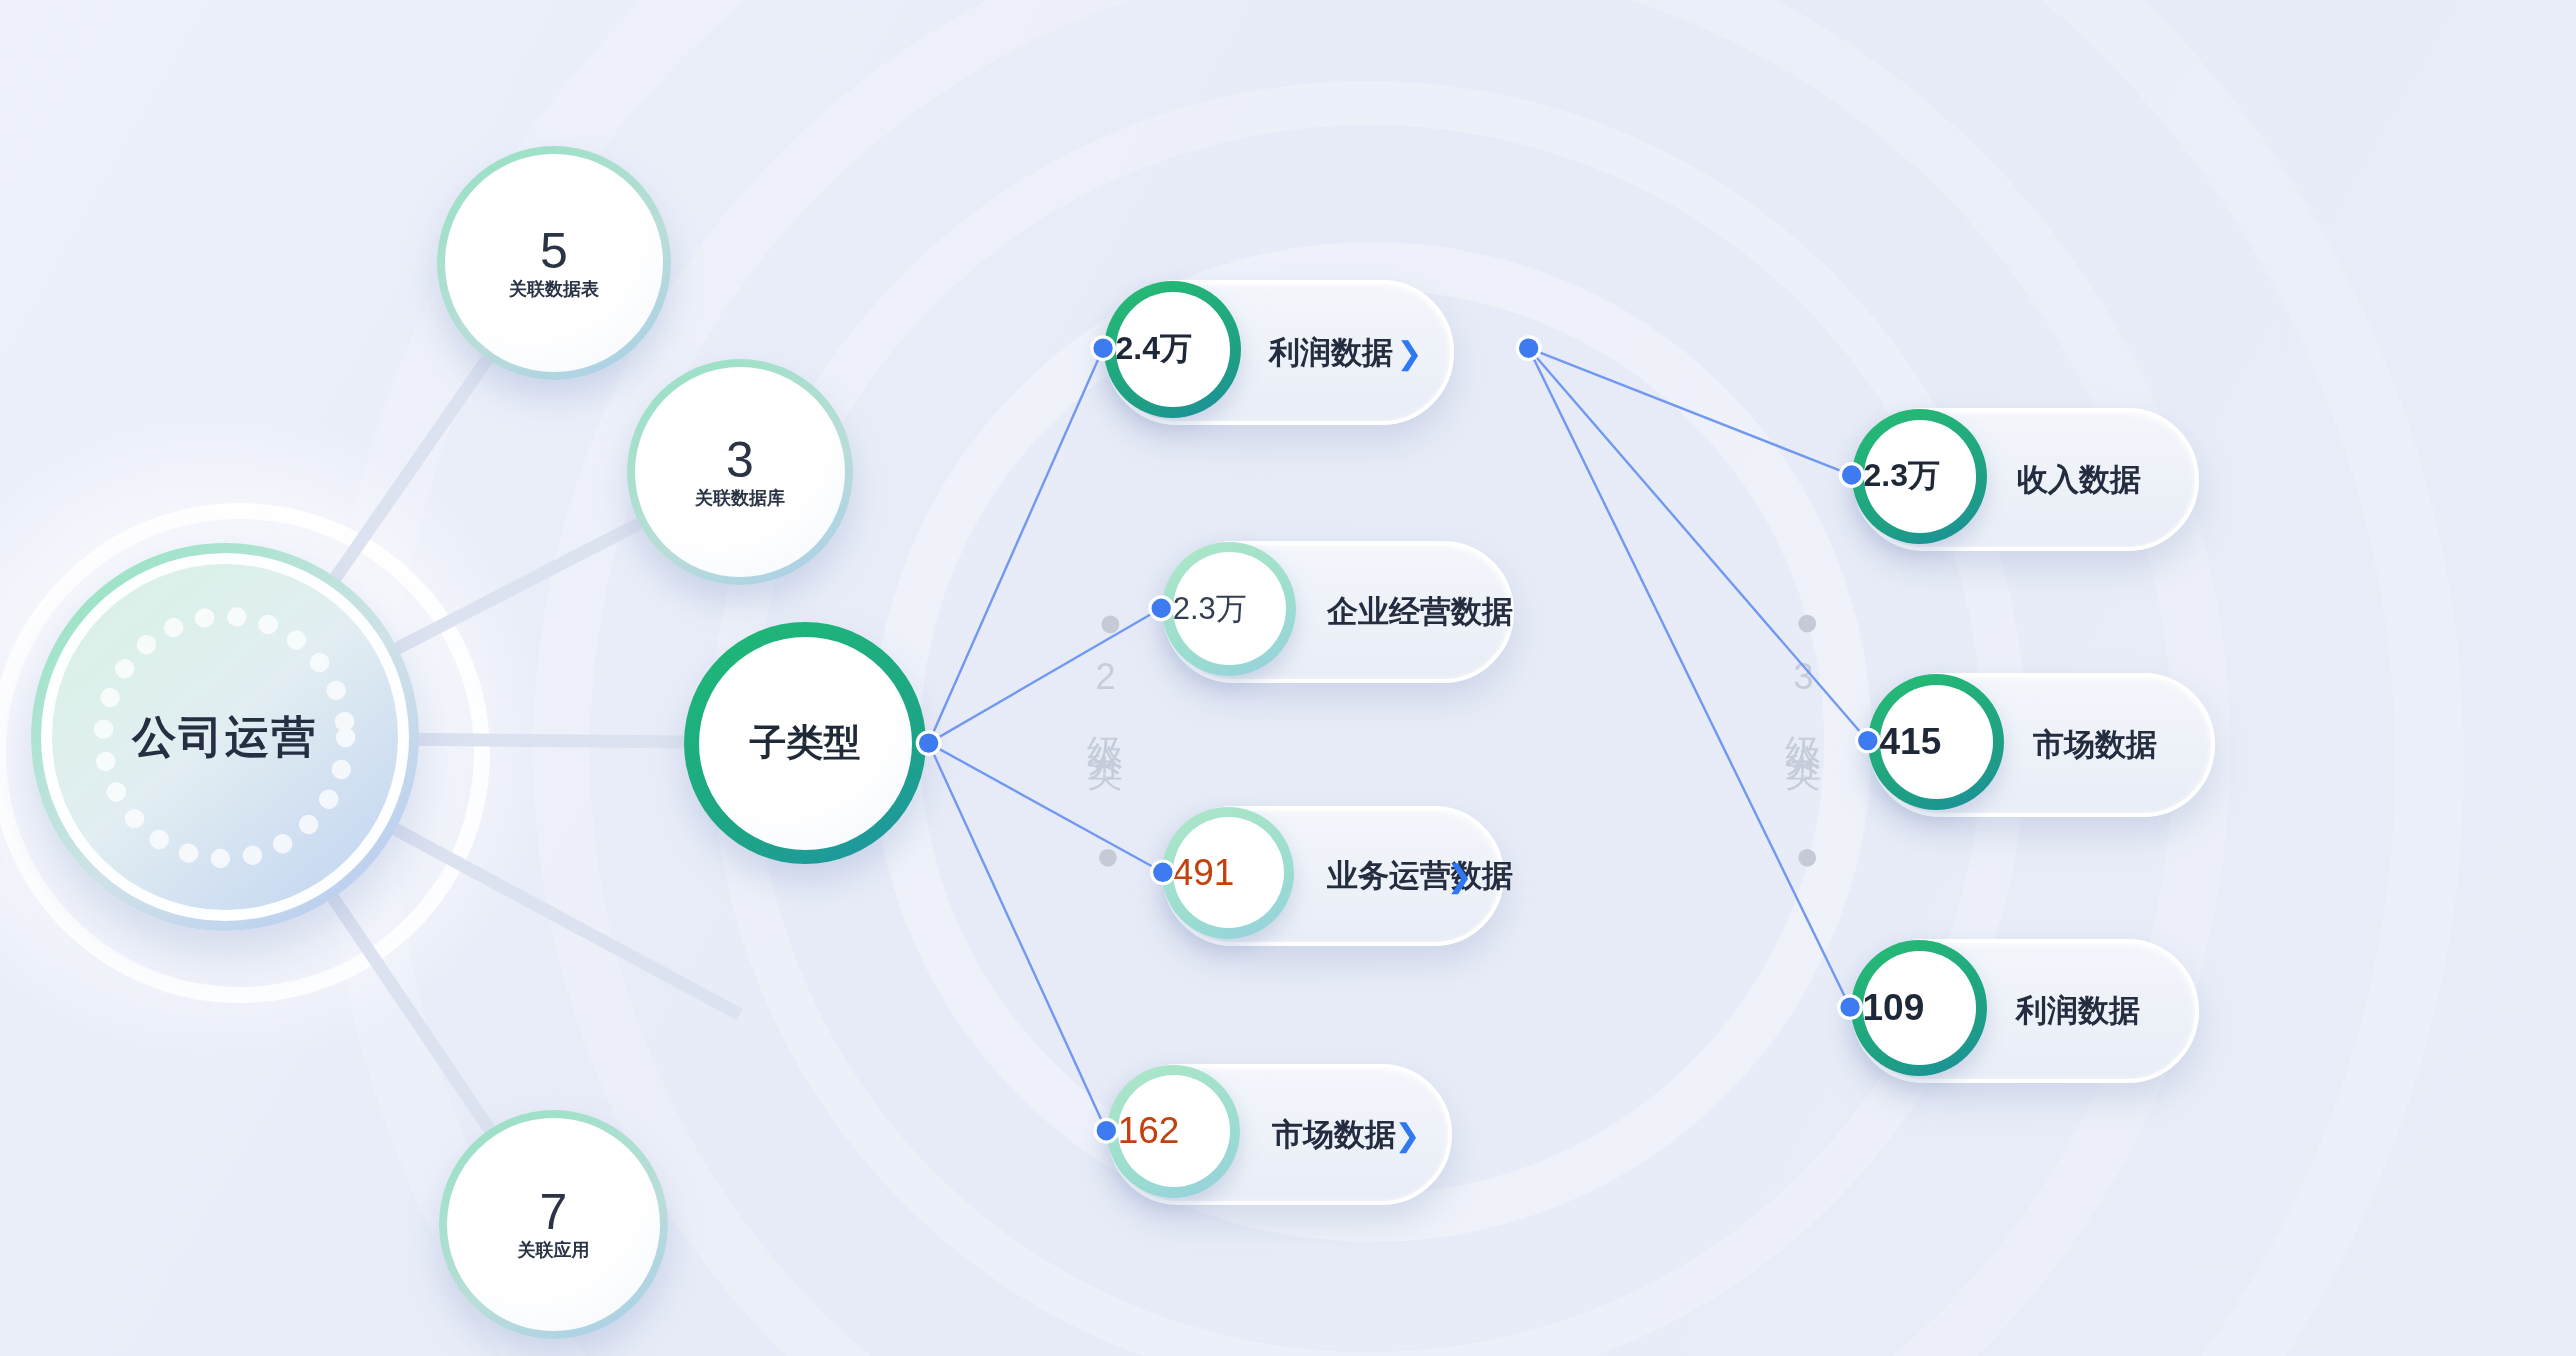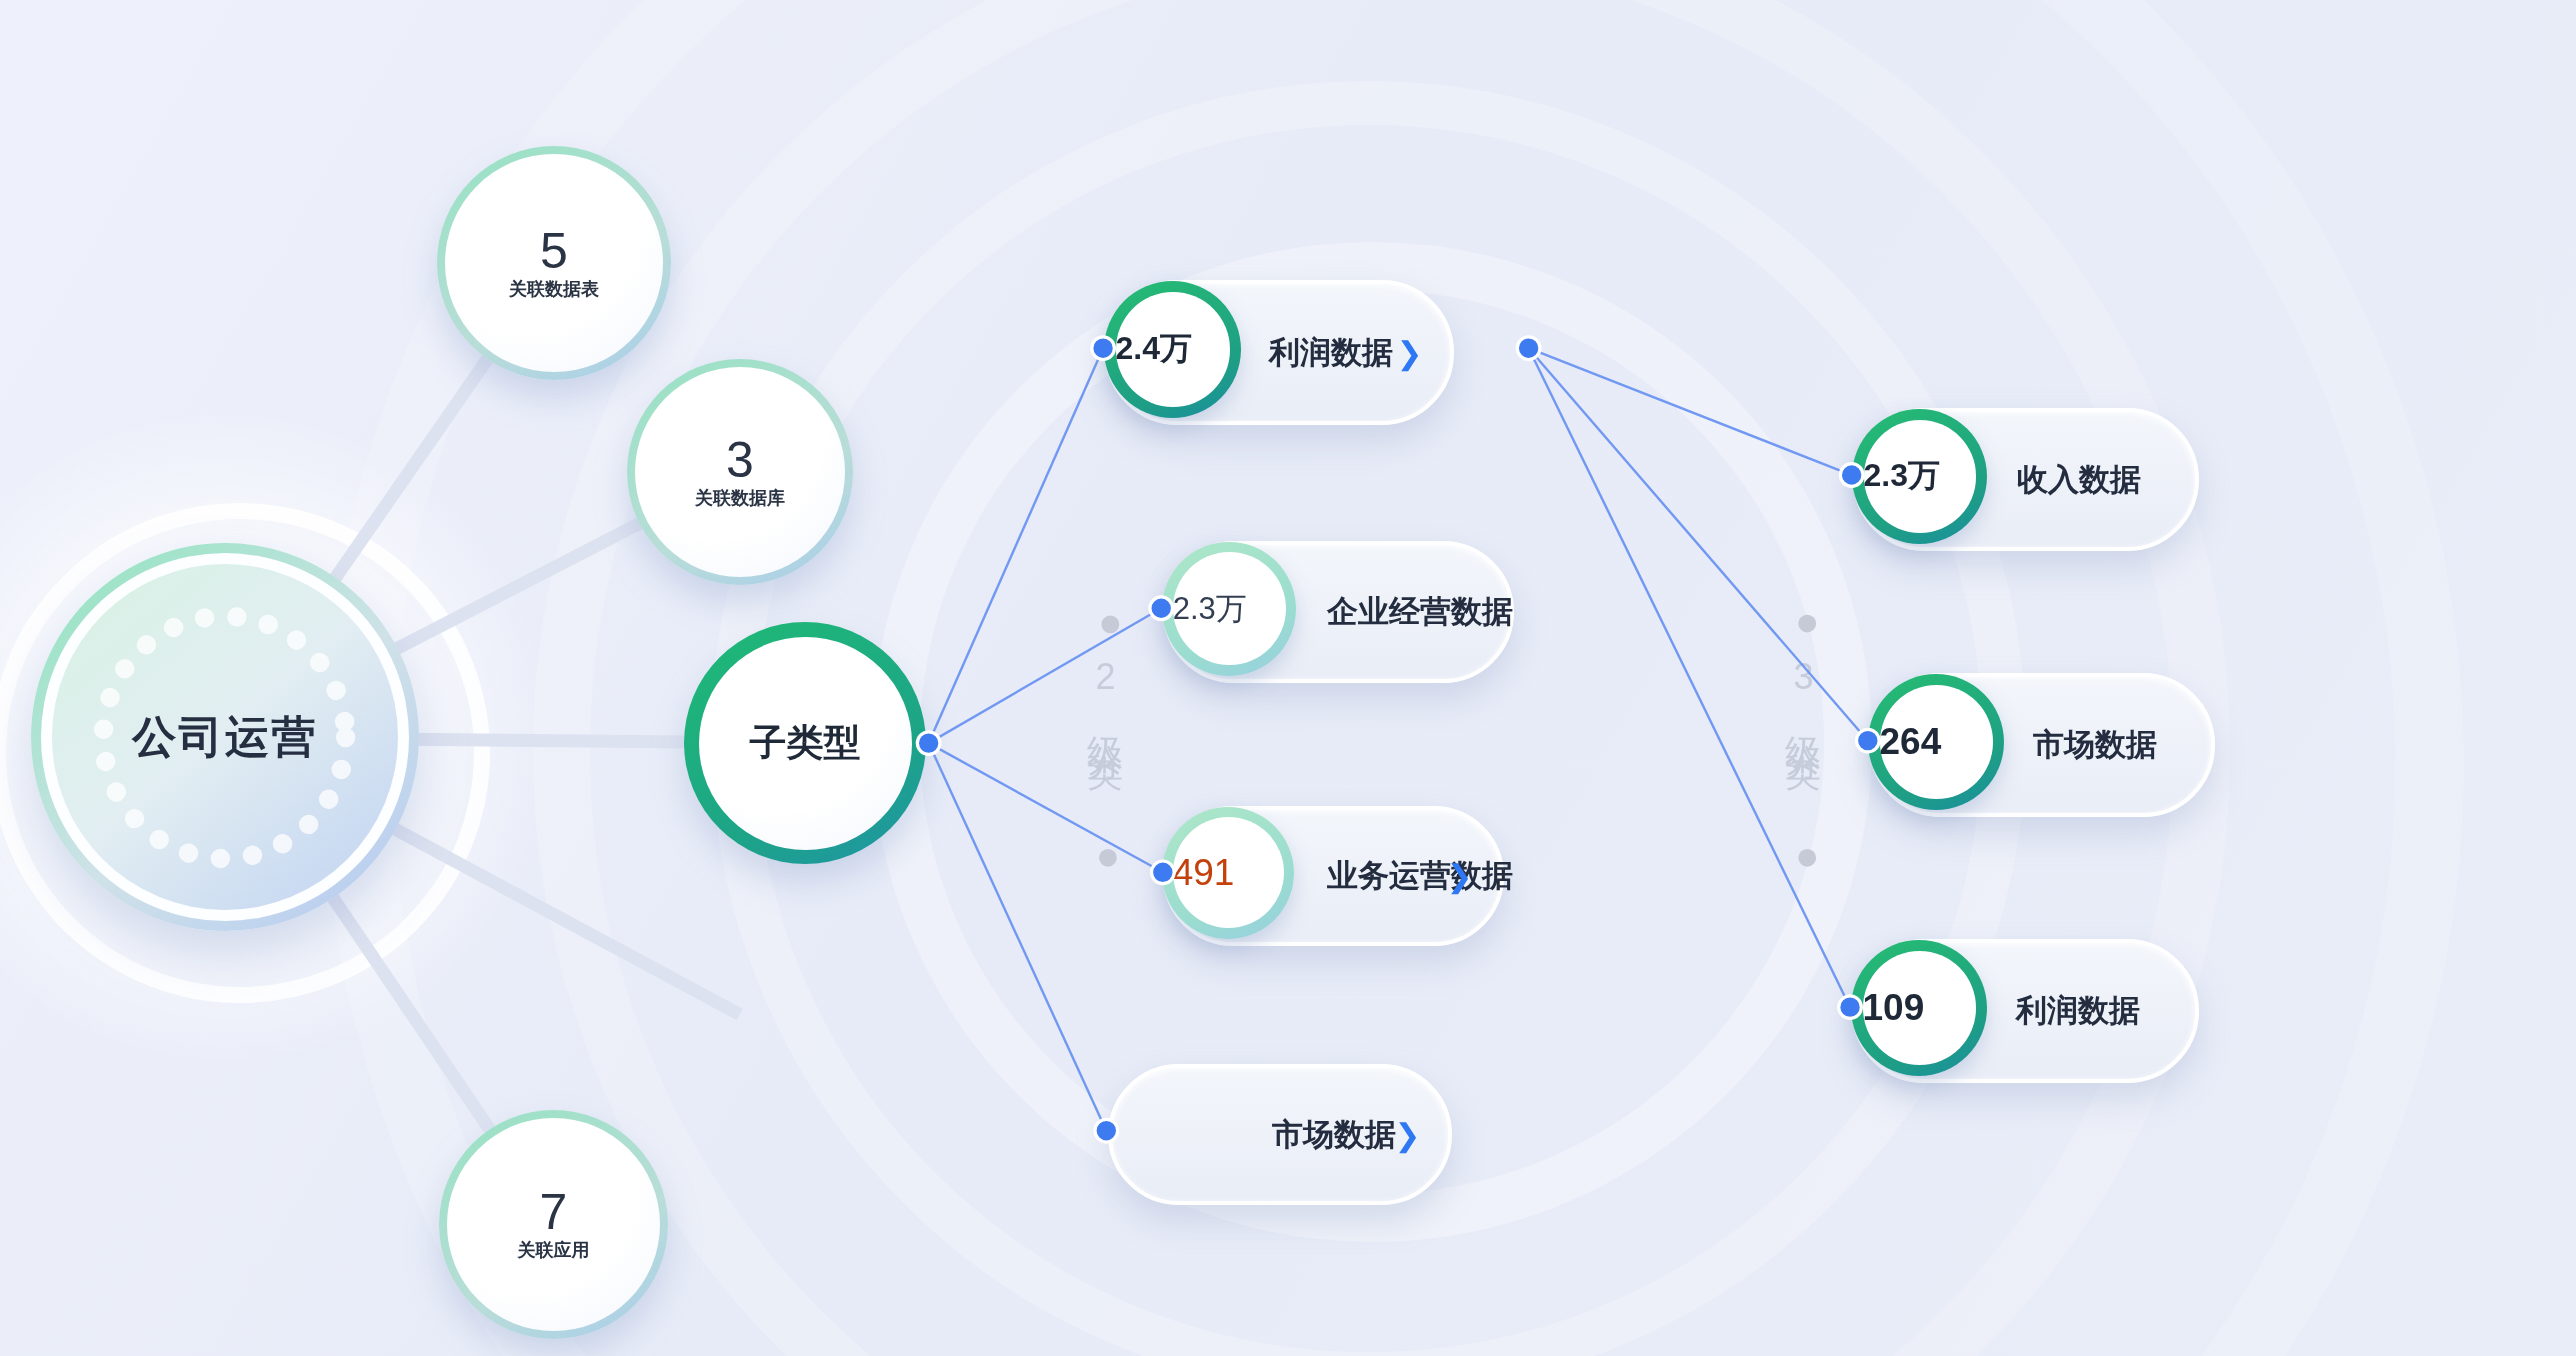--- a/index.html
+++ b/index.html
@@ -169,37 +169,42 @@
     <div class="badge pale" style="width:132px;height:132px;">
       <div class="badge-inner">
         <span class="badge-num num-pale-big">491</span>
       </div>
     </div>
     <span class="pill-label">业务运营数据</span>
     <span class="chevron">❯</span>
   </div>
 
   <div class="pill" style="left:1108px;top:1064px;width:336px;height:133px;">
+    <div class="badge pale" style="width:133px;height:133px;">
+      <div class="badge-inner">
+        <span class="badge-num num-pale-big">162</span>
+      </div>
+    </div>
     <span class="pill-label">市场数据</span>
     <span class="chevron">❯</span>
   </div>
 
   <div class="pill" style="left:1853px;top:408px;width:338px;height:135px;">
     <div class="badge strong" style="width:135px;height:135px;">
       <div class="badge-inner">
         <span class="badge-num num-strong">2.3万</span>
       </div>
     </div>
     <span class="pill-label">收入数据</span>
   </div>
 
   <div class="pill" style="left:1869px;top:673px;width:338px;height:136px;">
     <div class="badge strong" style="width:136px;height:136px;">
       <div class="badge-inner">
-        <span class="badge-num num-strong-big">264</span>
+        <span class="badge-num num-strong-big">415</span>
       </div>
     </div>
     <span class="pill-label">市场数据</span>
   </div>
 
   <div class="pill" style="left:1852px;top:939px;width:339px;height:136px;">
     <div class="badge strong" style="width:136px;height:136px;">
       <div class="badge-inner">
         <span class="badge-num num-strong-big">109</span>
       </div>

